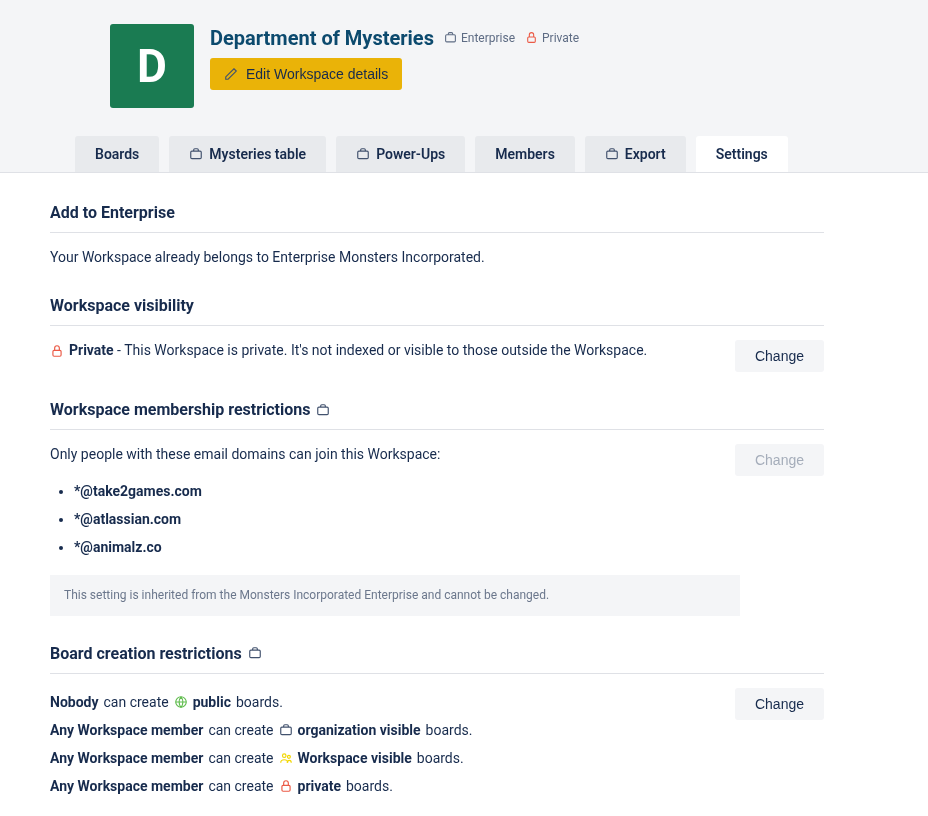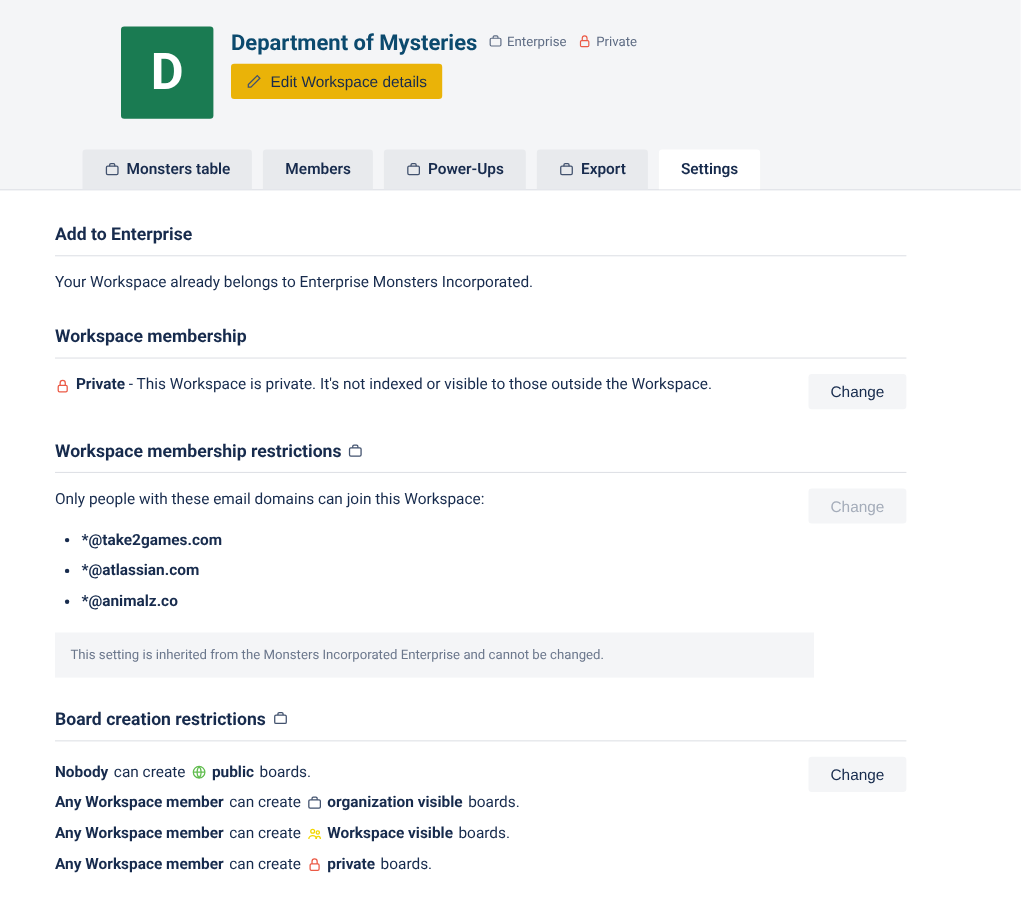--- a/index.html
+++ b/index.html
@@ -195,39 +195,42 @@
               <path d="M17 3l4 4L7 21H3v-4L17 3z"></path>
             </svg>
         </span>
         <span>Edit Workspace details</span>
       </button>
     </div>
   </div>
 
   <div class="tabs">
     <div class="tab">
-      <span class="inline-icon">
-        <svg width="14" height="14" viewBox="0 0 24 24" fill="none" stroke="#42526e" stroke-width="2">
-            <rect x="3" y="7" width="18" height="13" rx="2"></rect>
-            <path d="M8 7V5a2 2 0 0 1 2-2h4a2 2 0 0 1 2 2v2"></path>
-          </svg>
-      </span>
-      <span>Monsters table</span>
+      <span>Boards</span>
+    </div>
+    <div class="tab">
+      <span class="inline-icon">
+        <svg width="14" height="14" viewBox="0 0 24 24" fill="none" stroke="#42526e" stroke-width="2">
+            <rect x="3" y="7" width="18" height="13" rx="2"></rect>
+            <path d="M8 7V5a2 2 0 0 1 2-2h4a2 2 0 0 1 2 2v2"></path>
+          </svg>
+      </span>
+      <span>Mysteries table</span>
+    </div>
+    <div class="tab">
+      <span class="inline-icon">
+        <svg width="14" height="14" viewBox="0 0 24 24" fill="none" stroke="#42526e" stroke-width="2">
+            <rect x="3" y="7" width="18" height="13" rx="2"></rect>
+            <path d="M8 7V5a2 2 0 0 1 2-2h4a2 2 0 0 1 2 2v2"></path>
+          </svg>
+      </span>
+      <span>Power-Ups</span>
     </div>
     <div class="tab">
       <span>Members</span>
-    </div>
-    <div class="tab">
-      <span class="inline-icon">
-        <svg width="14" height="14" viewBox="0 0 24 24" fill="none" stroke="#42526e" stroke-width="2">
-            <rect x="3" y="7" width="18" height="13" rx="2"></rect>
-            <path d="M8 7V5a2 2 0 0 1 2-2h4a2 2 0 0 1 2 2v2"></path>
-          </svg>
-      </span>
-      <span>Power-Ups</span>
     </div>
     <div class="tab">
       <span class="inline-icon">
         <svg width="14" height="14" viewBox="0 0 24 24" fill="none" stroke="#42526e" stroke-width="2">
             <rect x="3" y="7" width="18" height="13" rx="2"></rect>
             <path d="M8 7V5a2 2 0 0 1 2-2h4a2 2 0 0 1 2 2v2"></path>
           </svg>
       </span>
       <span>Export</span>
     </div>
@@ -241,21 +244,21 @@
 
   <div class="section">
     <div class="section-heading">
       <span>Add to Enterprise</span>
     </div>
     <div class="section-text">Your Workspace already belongs to Enterprise Monsters Incorporated.</div>
   </div>
 
   <div class="section">
     <div class="section-heading">
-      <span>Workspace membership</span>
+      <span>Workspace visibility</span>
     </div>
     <div class="row">
       <div class="section-text" style="display:flex;align-items:center;gap:5px;">
         <span class="inline-icon">
           <svg width="14" height="14" viewBox="0 0 24 24" fill="none" stroke="#eb5a46" stroke-width="2">
               <rect x="5" y="11" width="14" height="10" rx="2"></rect>
               <path d="M8 11V7a4 4 0 0 1 8 0v4"></path>
             </svg>
         </span>
         <span>

